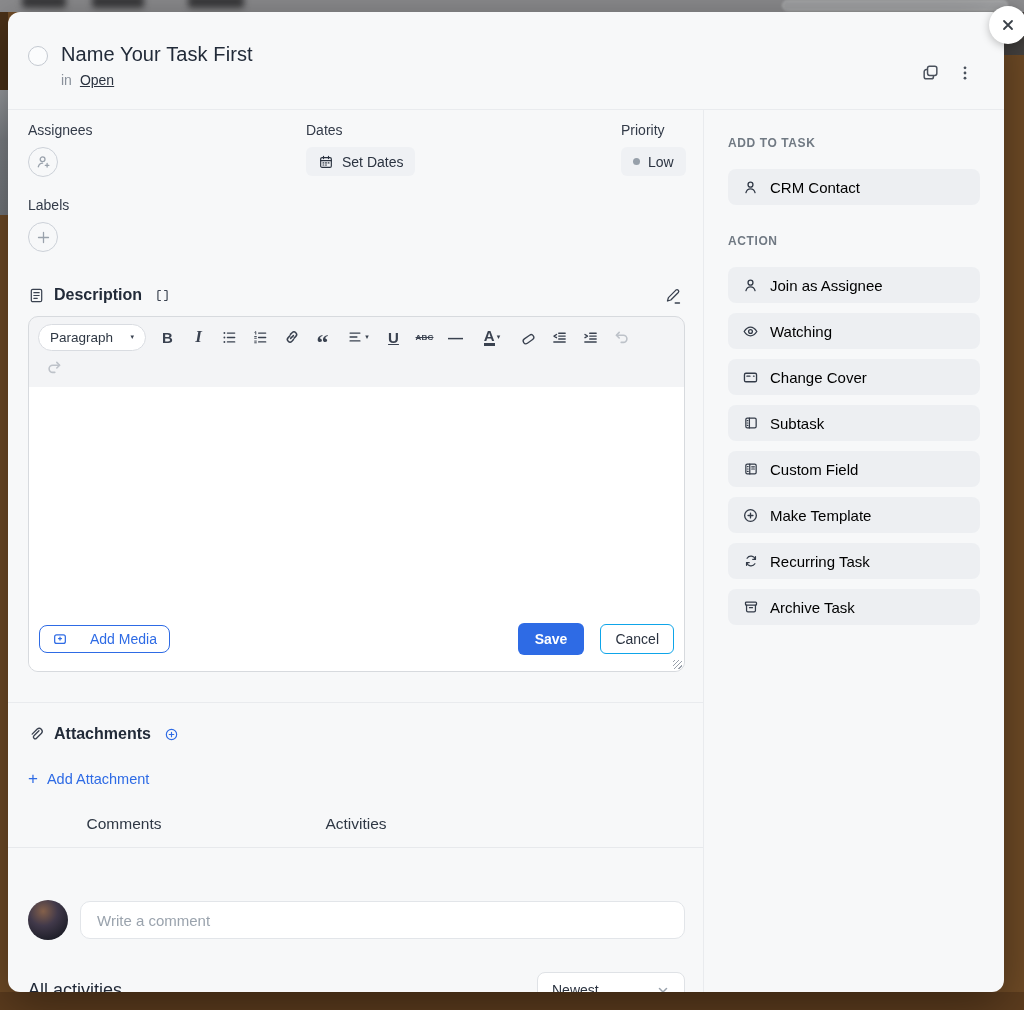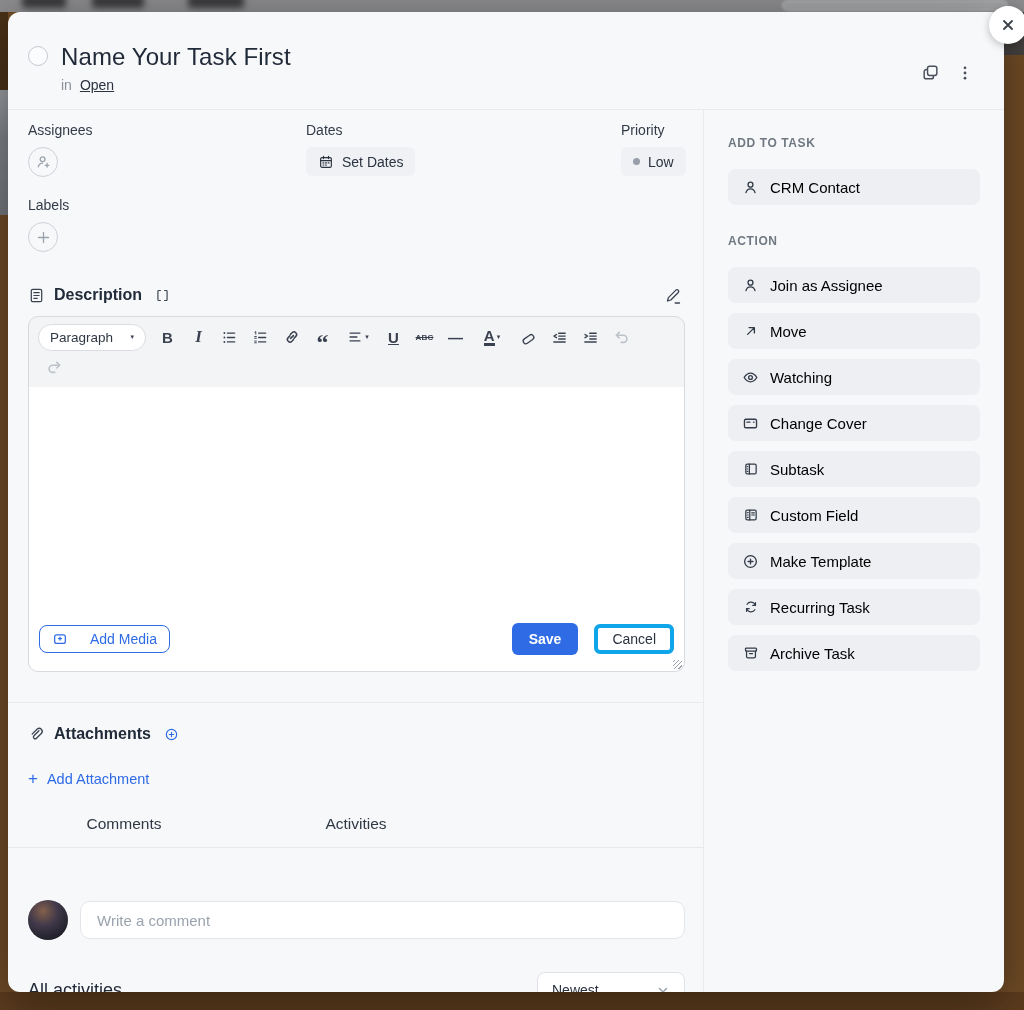--- a/index.html
+++ b/index.html
@@ -29,21 +29,21 @@
   }
   .close-fab {
     position:absolute; left:989px; top:6px; width:38px; height:38px; border-radius:50%;
     background:#fff; box-shadow:0 2px 8px rgba(0,0,0,.25); z-index:5;
     display:flex; align-items:center; justify-content:center; cursor:pointer;
   }
 
   .modal-header { flex:0 0 98px; border-bottom:1px solid #e9ebee; display:flex; padding:0 20px; position:relative; }
   .title-check { width:20px; height:20px; border:1.5px solid #c4c9d1; border-radius:50%; margin-top:34px; flex:0 0 20px; background:#fbfcfd; cursor:pointer; }
   .title-block { margin-left:13px; padding-top:31px; }
-  .task-title { font-size:24px; font-weight:500; color:#222b39; letter-spacing:.1px; }
+  .task-title { font-size:20px; font-weight:500; color:#222b39; letter-spacing:.1px; }
   .subtitle { margin-top:6px; font-size:14px; }
   .in-label { color:#8a919b; }
   .status-link { color:#2b3340; text-decoration:underline; margin-left:8px; cursor:pointer; }
   .header-actions { position:absolute; right:30px; top:51px; display:flex; gap:16px; align-items:center; color:#4a515c; }
   .hicon { cursor:pointer; display:flex; }
 
   .modal-body { flex:1; display:flex; min-height:0; }
   .main { flex:0 0 695px; width:695px; padding:12px 18px 0 20px; }
   .vdiv { width:1px; background:#e9ebee; }
   .sidebar { flex:1; padding:26px 24px 0 24px; }
@@ -83,21 +83,21 @@
   .g-u { font-size:15px; font-weight:600; text-decoration:underline; }
   .g-strike { font-size:8px; font-weight:700; text-decoration:line-through; letter-spacing:.2px; }
   .g-quote { font-size:24px; font-weight:800; line-height:.4; padding-top:11px; font-family:"Liberation Serif", serif; }
   .g-hr { font-weight:700; font-size:15px; }
   .g-a { font-size:15px; font-weight:600; line-height:1.05; border-bottom:3px solid #3a4250; }
   .disabled { color:#bdc2c9 !important; }
   .editor-content { background:#fff; flex:1; display:flex; flex-direction:column; justify-content:flex-end; padding:0 10px 16px 10px; cursor:text; }
   .editor-footer { display:flex; align-items:center; }
   .add-media { display:inline-flex; align-items:center; gap:22px; border:1px solid #2e6be5; color:#2e6be5; border-radius:8px; height:28px; padding:0 12px; font-size:14px; background:#fff; cursor:pointer; }
   .save-btn { margin-left:auto; background:#2e6be5; color:#fff; border:none; border-radius:6px; height:30px; padding:16px 17px; font-size:14px; font-weight:600; display:flex; align-items:center; cursor:pointer; }
-  .cancel-btn { margin-left:16px; background:#fff; border:4px solid #0ea5e9; color:#2b3340; border-radius:6px; height:30px; padding:0 14px; font-size:14px; display:flex; align-items:center; cursor:pointer; }
+  .cancel-btn { margin-left:16px; background:#fff; border:1px solid #0ea5e9; color:#2b3340; border-radius:6px; height:30px; padding:0 14px; font-size:14px; display:flex; align-items:center; cursor:pointer; }
   .resize-handle { position:absolute; right:2px; bottom:2px; width:9px; height:9px; background:repeating-linear-gradient(-45deg, transparent 0 2px, #9aa1ab 2px 3px); cursor:nwse-resize; }
 
   .hdivider { height:1px; background:#e9ebee; margin:30px -18px 0 -20px; }
 
   
   .attach-header { margin-top:20px; display:flex; align-items:center; height:22px; color:#3a4250; }
   .attach-title { font-size:16px; font-weight:700; color:#222b39; margin-left:9px; }
   .attach-plus { margin-left:13px; display:flex; cursor:pointer; }
   .add-attachment { margin-top:24px; display:inline-flex; align-items:center; gap:9px; color:#2e6be5; font-size:14.5px; cursor:pointer; }
   .add-attachment .plus-g { font-size:17px; font-weight:400; }
@@ -422,28 +422,20 @@
       <div class="sb-btn sb-first">
         <span class="sb-icon">
           <svg width="17" height="17" viewBox="0 0 18 18" fill="none" stroke="#333b48" stroke-width="1.4" stroke-linecap="round">
               <circle cx="9" cy="6" r="2.6"></circle>
               <path d="M4.2 14.4 c.8-3 2.6-4 4.8-4 s4 1 4.8 4"></path>
             </svg>
         </span>
         <span>Join as Assignee</span>
       </div>
 
-      <div class="sb-btn">
-        <span class="sb-icon">
-          <svg width="16" height="16" viewBox="0 0 18 18" fill="none" stroke="#333b48" stroke-width="1.5" stroke-linecap="round" stroke-linejoin="round">
-              <path d="M5.2 12.8 L12.8 5.2 M6.8 5.2 h6 v6"></path>
-            </svg>
-        </span>
-        <span>Move</span>
-      </div>
 
       <div class="sb-btn">
         <span class="sb-icon">
           <svg width="17" height="17" viewBox="0 0 18 18" fill="none" stroke="#333b48" stroke-width="1.4" stroke-linecap="round" stroke-linejoin="round">
               <path d="M2.3 9 C4.4 5.7 6.9 4.4 9 4.4 s4.6 1.3 6.7 4.6 C13.6 12.3 11.1 13.6 9 13.6 S4.4 12.3 2.3 9 Z"></path>
               <circle cx="9" cy="9" r="2"></circle>
             </svg>
         </span>
         <span>Watching</span>
       </div>

